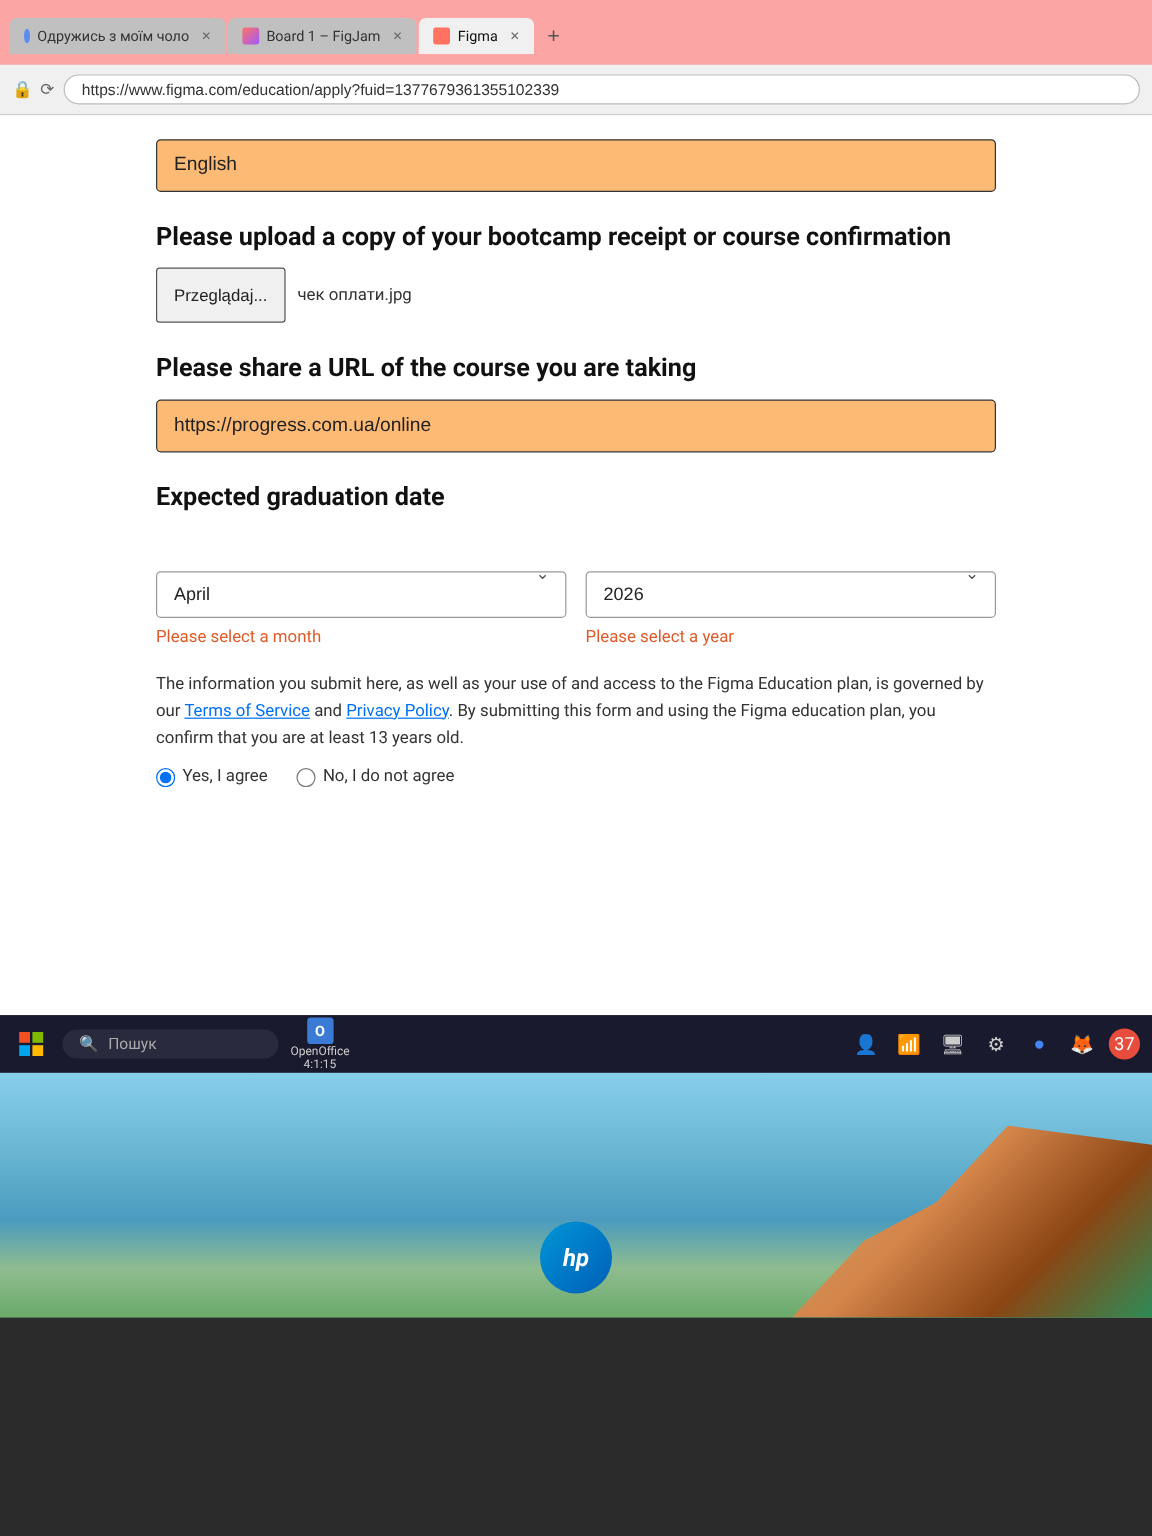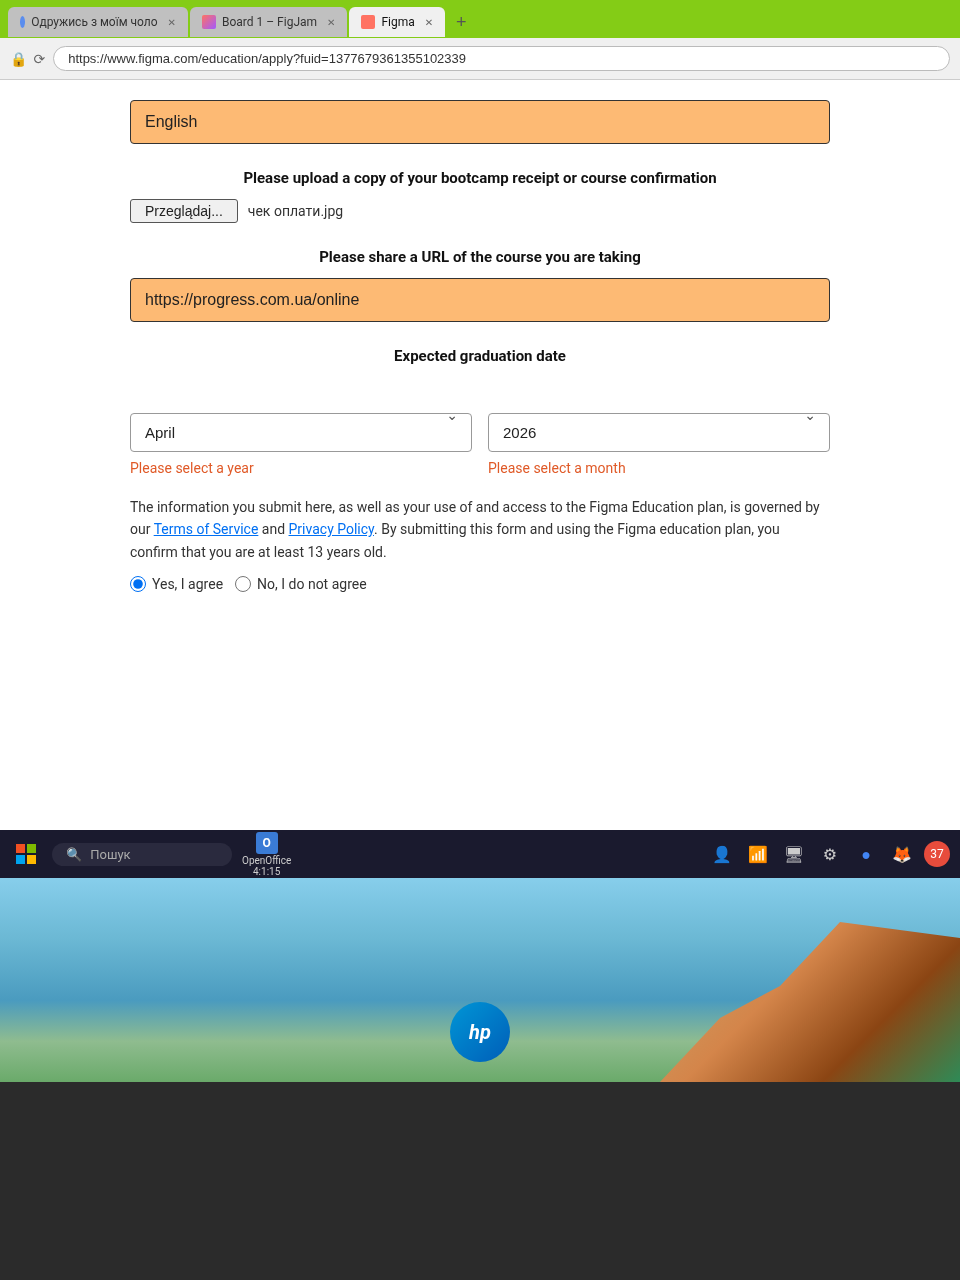--- a/index.html
+++ b/index.html
@@ -8,24 +8,24 @@
       font-family: -apple-system, BlinkMacSystemFont, 'Segoe UI', Roboto, Arial, sans-serif;
       background: #2b2b2b;
       width: 960px;
       min-height: 1280px;
       overflow-x: hidden;
     }
 
     .tab-bar {
       display: flex;
       align-items: center;
-      background: #84cc16;
+      background: #fca5a5;
       padding: 6px 8px 0;
       gap: 2px;
-      height: 38px;
+      height: 54px;
     }
 
     .tab {
       display: flex;
       align-items: center;
       padding: 6px 12px;
       border-radius: 6px 6px 0 0;
       font-size: 12px;
       color: #333;
       background: #c0c0c0;
@@ -118,42 +118,41 @@
       padding: 12px 14px;
       font-size: 16px;
       color: #222;
       outline: none;
       background: #fdba74;
     }
 
     
     .section-label {
       font-weight: 700;
-      font-size: 15px;
+      font-size: 21px;
       color: #111;
       margin-bottom: 10px;
       line-height: 1.4;
-      text-align: center;
     }
 
     
     .file-upload-section {
       margin-bottom: 24px;
     }
 
     .file-upload-row {
       display: flex;
       align-items: center;
       gap: 10px;
     }
 
     .browse-button {
       border: 1.5px solid #555;
       background: #f0f0f0;
-      padding: 3px 14px;
+      padding: 14px 14px;
       font-size: 14px;
       border-radius: 3px;
       cursor: pointer;
       color: #222;
       white-space: nowrap;
     }
 
     .file-name {
       font-size: 14px;
       color: #333;
@@ -229,21 +228,21 @@
     .terms-link {
       color: #0070f3;
       text-decoration: underline;
       cursor: pointer;
       text-align: right;
     }
 
     
     .radio-group {
       display: flex;
-      gap: 12px;
+      gap: 24px;
       align-items: center;
       margin-top: 10px;
     }
 
     .radio-label {
       display: flex;
       align-items: center;
       gap: 6px;
       font-size: 14px;
       color: #333;
@@ -479,22 +478,22 @@
             <option value="2026" selected="">2026</option>
             <option value="2024">2024</option>
             <option value="2025">2025</option>
             <option value="2027">2027</option>
             <option value="2028">2028</option>
           </select>
           <span class="chevron-icon">⌄</span>
         </div>
       </div>
       <div class="date-validation-row">
+        <span class="validation-error">Please select a month</span>
         <span class="validation-error">Please select a year</span>
-        <span class="validation-error">Please select a month</span>
       </div>
     </div>
 
     <div class="terms-section">
       <p>
         <span>The information you submit here, as well as your use of and access to the Figma Education plan, is governed by our </span><a class="terms-link">Terms of Service</a><span> and </span><a class="terms-link">Privacy Policy</a><span>. By submitting this form and using the Figma education plan, you confirm that you are at least 13 years old.</span>
       </p>
       <div class="radio-group">
         <label class="radio-label">
           <input class="radio-input" type="radio" name="agreement" value="yes" checked="" style="">
@@ -530,20 +529,20 @@
     <span>4:1:15</span>
   </div>
   <div class="taskbar-center"></div>
   <div class="taskbar-right">
     <div class="taskbar-icon">👤</div>
     <div class="taskbar-icon">📶</div>
     <div class="taskbar-icon">🖥</div>
     <div class="taskbar-icon">⚙</div>
     <div class="taskbar-icon" style="color:#4285F4;">●</div>
     <div class="taskbar-icon">🦊</div>
-    <div class="taskbar-icon" style="background:#e74c3c;border-radius:50%;width:26px;height:26px;font-size:12px;display:flex;align-items:center;justify-content:center;color:white;">37</div>
+    <div class="taskbar-icon" style="background:#e74c3c;border-radius:50%;width:26px;height:26px;font-size:15px;display:flex;align-items:center;justify-content:center;color:white;">37</div>
   </div>
 </div>
 
 <div class="wallpaper-strip">
   <div class="wallpaper-continent"></div>
   <div class="hp-logo">hp</div>
 </div>
 
 </body></html>

